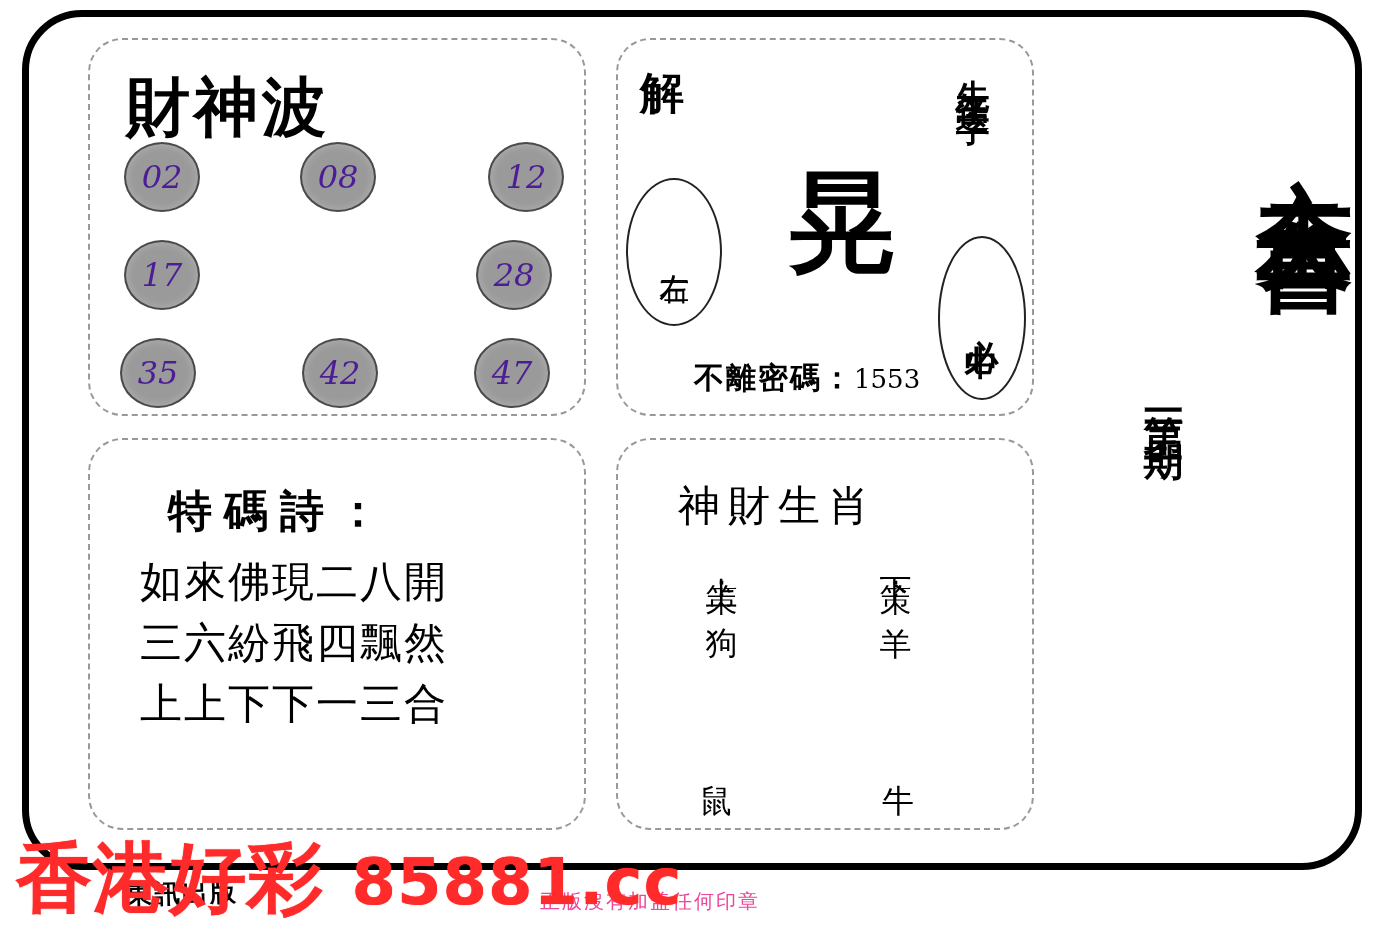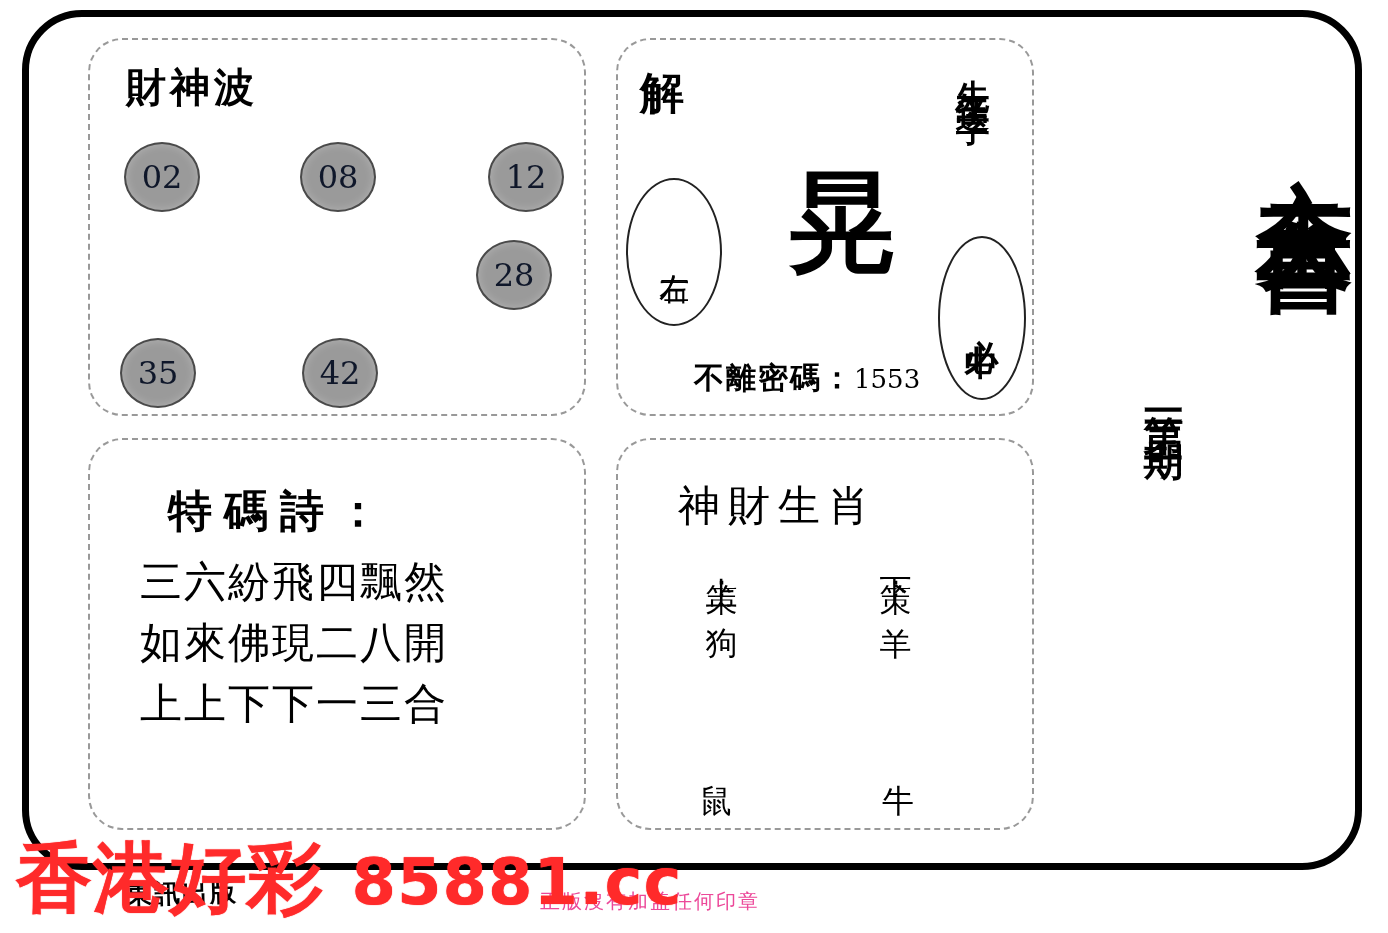--- a/index.html
+++ b/index.html
@@ -43,45 +43,46 @@
 
   
   .section-title {
     font-family: "DejaVu Serif", "Liberation Serif", serif;
     font-weight: bold;
     letter-spacing: 4px;
   }
   #caishenbo-title {
     position: absolute;
     left: 126px;
-    top: 67px;
-    font-size: 40px;
+    top: 75px;
+    font-size: 64px;
     line-height: 1;
   }
   .ball-grid {
     position: absolute;
     left: 112px;
     top: 142px;
     width: 458px;
     height: 260px;
   }
   .ball {
     position: absolute;
     width: 72px;
     height: 66px;
     border-radius: 50%;
     background: #9a9a9a;
     border: 2px solid #4a4a4a;
-    color: #0f172a;
+    color: #4c1d95;
     font-size: 32px;
     font-family: "DejaVu Serif", "Liberation Serif", serif;
     display: flex;
     align-items: center;
     justify-content: center;
     box-shadow: inset 0 0 10px rgba(255,255,255,.25);
+    font-style: italic;
   }
   .ball.r0 { top: 0; }
   .ball.r1 { top: 98px; }
   .ball.r2 { top: 196px; }
   .ball.c0 { left: 12px; }
   .ball.c1 { left: 188px; }
   .ball.c2 { left: 376px; }
   
   .ball.r1.c2 { left: 364px; }
   .ball.r2.c0 { left: 8px; }
@@ -279,44 +280,46 @@
 <body>
 
 <div class="outer-frame"></div>
 
 <div class="panel" id="panel-caishenbo"></div>
 <div class="section-title" id="caishenbo-title">財神波</div>
 <div class="ball-grid">
   <div class="ball r0 c0">02</div>
   <div class="ball r0 c1">08</div>
   <div class="ball r0 c2">12</div>
+  <div class="ball r1 c0">17</div>
   <div class="ball r1 c2">28</div>
   <div class="ball r2 c0">35</div>
   <div class="ball r2 c1">42</div>
+  <div class="ball r2 c2">47</div>
 </div>
 
 <div class="panel" id="panel-jie"></div>
 <div id="jie-char">解</div>
 <div id="zuoyou-oval">
   <span class="vtext">左右</span>
 </div>
 <div id="big-char">晃</div>
 <div id="xiansheng-col">先生送字</div>
 <div id="bizhong-oval">
   <span class="vtext">必中</span>
 </div>
 <div id="code-line">
   <span>不離密碼：</span><span class="num">1553</span>
 </div>
 
 <div class="panel" id="panel-poem"></div>
 <div id="poem-title">特碼詩：</div>
 <div class="poem-lines">
+  <div class="poem-line">如來佛現二八開</div>
   <div class="poem-line">三六紛飛四飄然</div>
-  <div class="poem-line">如來佛現二八開</div>
   <div class="poem-line">上上下下一三合</div>
 </div>
 
 <div class="panel" id="panel-zodiac"></div>
 <div id="zodiac-title">神財生肖</div>
 <div class="zodiac-col" id="zodiac-col-upper">上策：狗</div>
 <div class="zodiac-col" id="zodiac-col-lower">下策：羊</div>
 <div class="zodiac-extra" id="zodiac-extra-1">鼠</div>
 <div class="zodiac-extra" id="zodiac-extra-2">牛</div>
 

